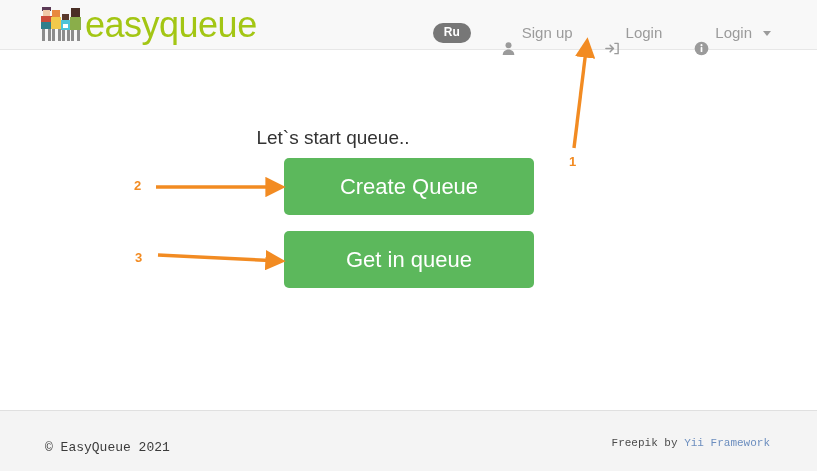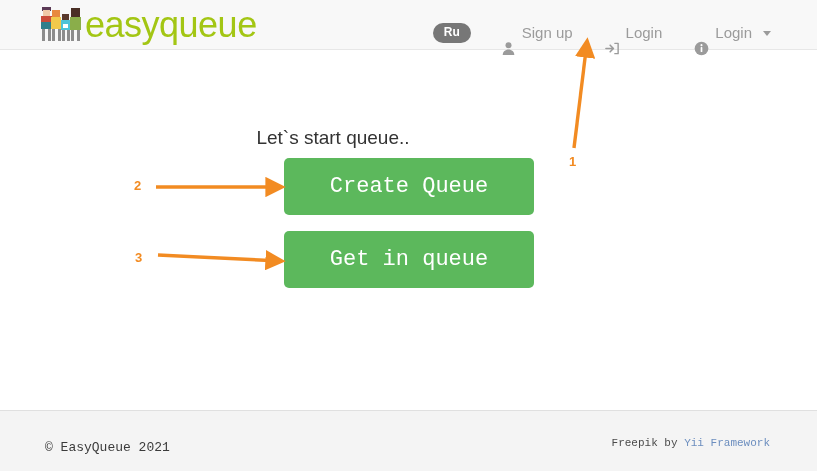--- a/index.html
+++ b/index.html
@@ -111,21 +111,21 @@
   .btn-green {
     position: absolute;
     left: 284px;
     width: 250px;
     height: 57px;
     background: #5cb85c;
     border: none;
     border-radius: 5px;
     color: #ffffff;
     font-size: 22px;
-    font-family: Liberation Mono, monospace;
+    font-family: Liberation Sans, sans-serif;
     cursor: pointer;
     padding: 1px;
   }
   .btn-create { top: 108px; }
   .btn-getin  { top: 181px; }
 
   
   .footer {
     position: absolute;
     left: 0; top: 410px;

